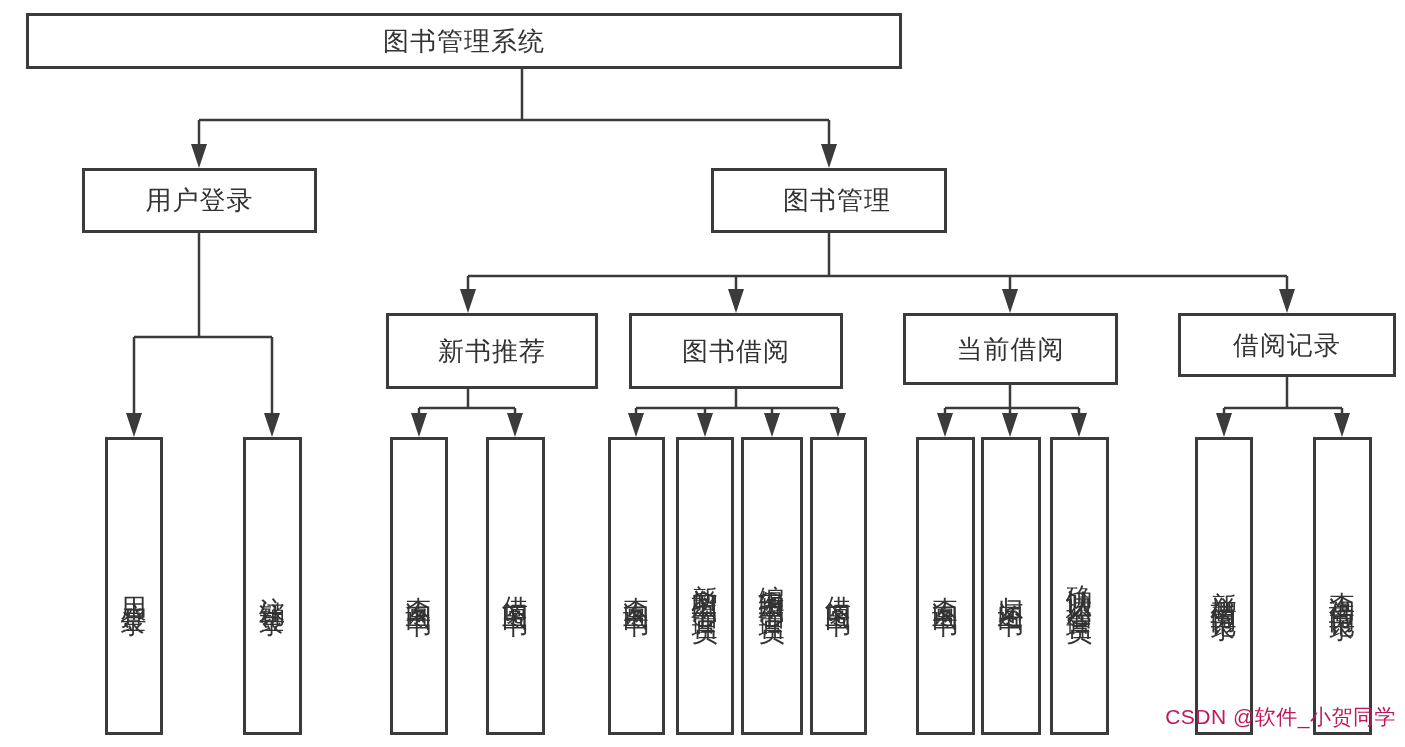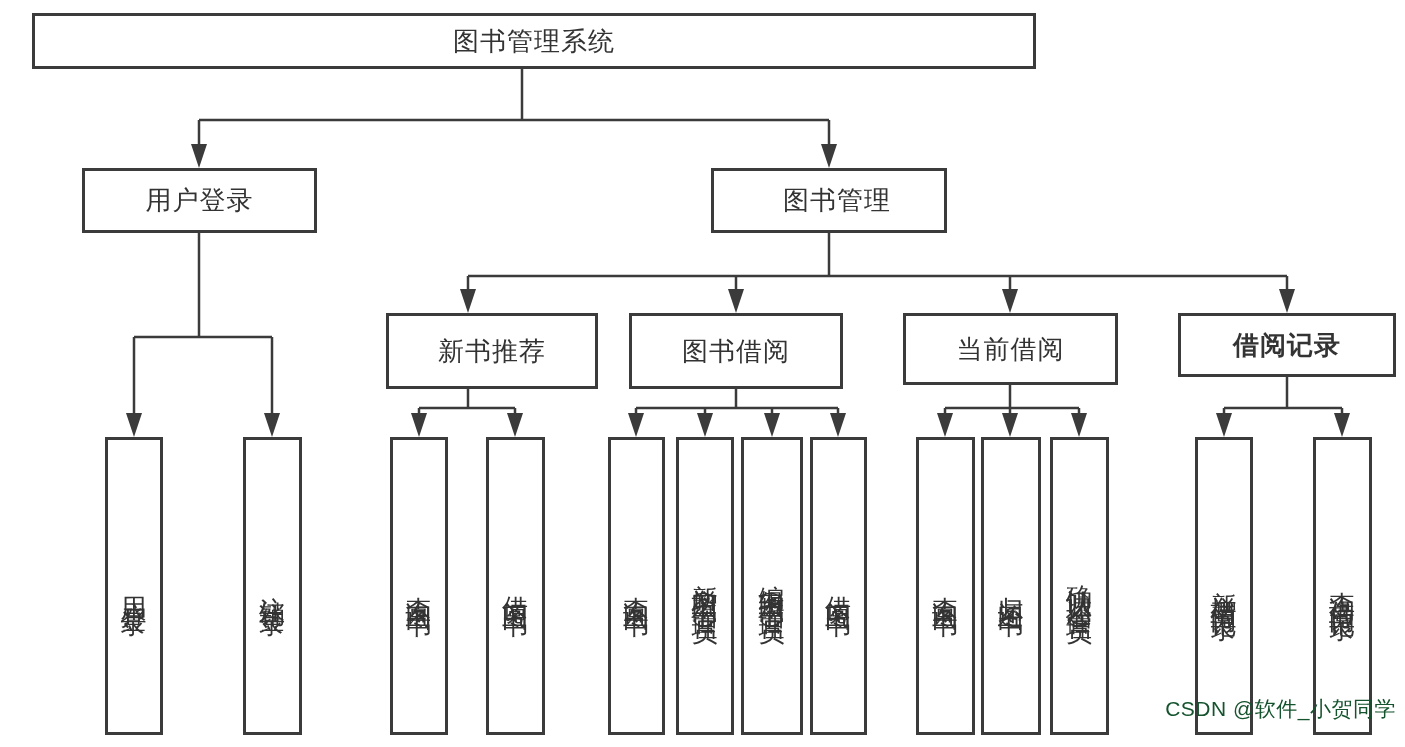--- a/index.html
+++ b/index.html
@@ -40,47 +40,47 @@
   }
   .vnode {
     writing-mode: vertical-rl;
     text-orientation: mixed;
     letter-spacing: 5px;
     line-height: 1;
     white-space: normal;
     text-align: center;
   }
   
-  .n-root            { left: 32px;   top: 13px;  width: 1004px; height: 56px; text-align: right; }
+  .n-root            { left: 26px;   top: 13px;  width: 876px; height: 56px; text-align: right; }
   .n-user-login      { left: 82px;   top: 168px; width: 235px;  height: 65px; }
   .n-book-mgmt       { left: 711px;  top: 168px; width: 236px;  height: 65px; padding-left: 16px; }
   .n-new-books       { left: 362px;  top: 313px; width: 212px;  height: 76px; margin-left: 24px; }
   .n-book-borrow     { left: 629px;  top: 313px; width: 214px;  height: 76px; }
   .n-current-borrow  { left: 903px;  top: 313px; width: 215px;  height: 72px; }
-  .n-borrow-records  { left: 1178px; top: 313px; width: 218px;  height: 64px; font-weight: bold; }
+  .n-borrow-records  { left: 1178px; top: 313px; width: 218px;  height: 64px; }
   .leaf { top: 437px; height: 298px; }
   .l-user-login   { left: 105px;  width: 58px; }
   .l-logout       { left: 243px;  width: 59px; }
   .l-nb-query     { left: 390px;  width: 58px; }
   .l-nb-borrow    { left: 486px;  width: 59px; }
   .l-bb-query     { left: 608px;  width: 57px; }
   .l-bb-add       { left: 676px;  width: 58px; }
   .l-bb-edit      { left: 741px;  width: 62px; }
   .l-bb-borrow    { left: 810px;  width: 57px; }
   .l-cb-query     { left: 916px;  width: 59px; }
   .l-cb-return    { left: 981px;  width: 60px; }
   .l-cb-confirm   { left: 1050px; width: 59px; }
   .l-br-add       { left: 1195px; width: 58px; }
   .l-br-query     { left: 1313px; width: 59px; }
   #watermark {
     position: absolute;
     right: 9px;
-    bottom: 24px;
+    bottom: 16px;
     font-size: 21px;
-    color: #14532d;
+    color: #be185d;
     letter-spacing: 0.5px;
     z-index: 3;
   }
   .cline { stroke: #3b3b3b; stroke-width: 2.5; fill: none; }
   .ahead { fill: #3b3b3b; stroke: none; }
 </style>
 </head>
 <body>
 
 <div id="canvas">

